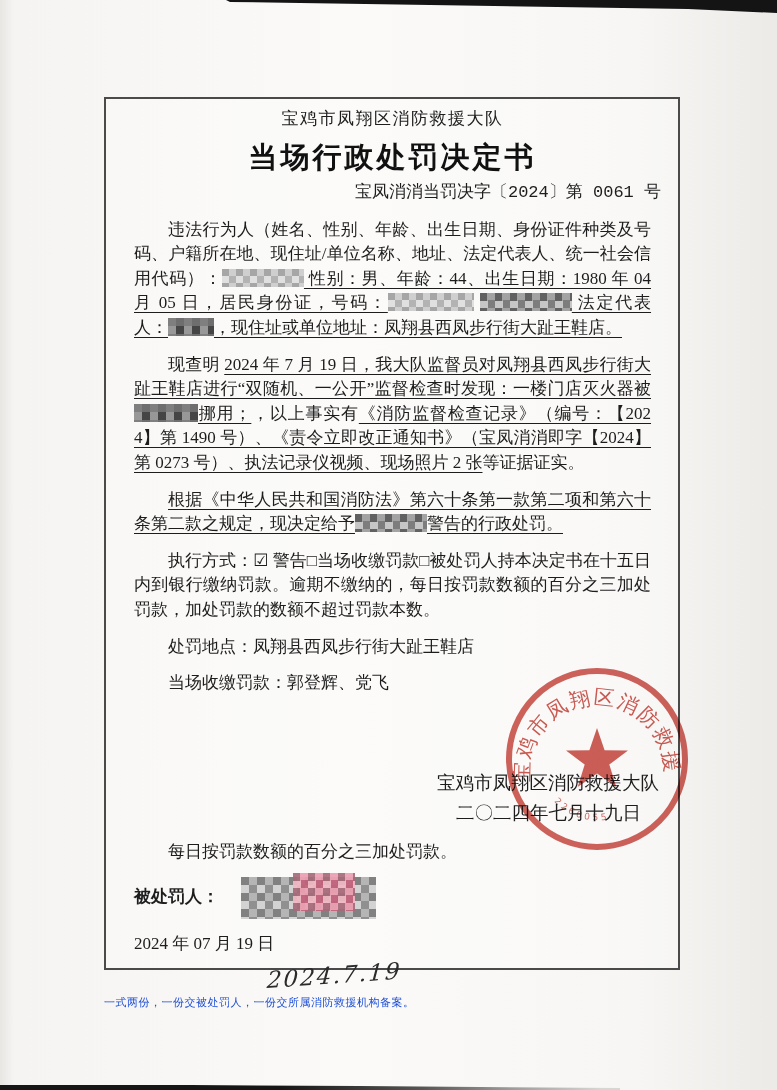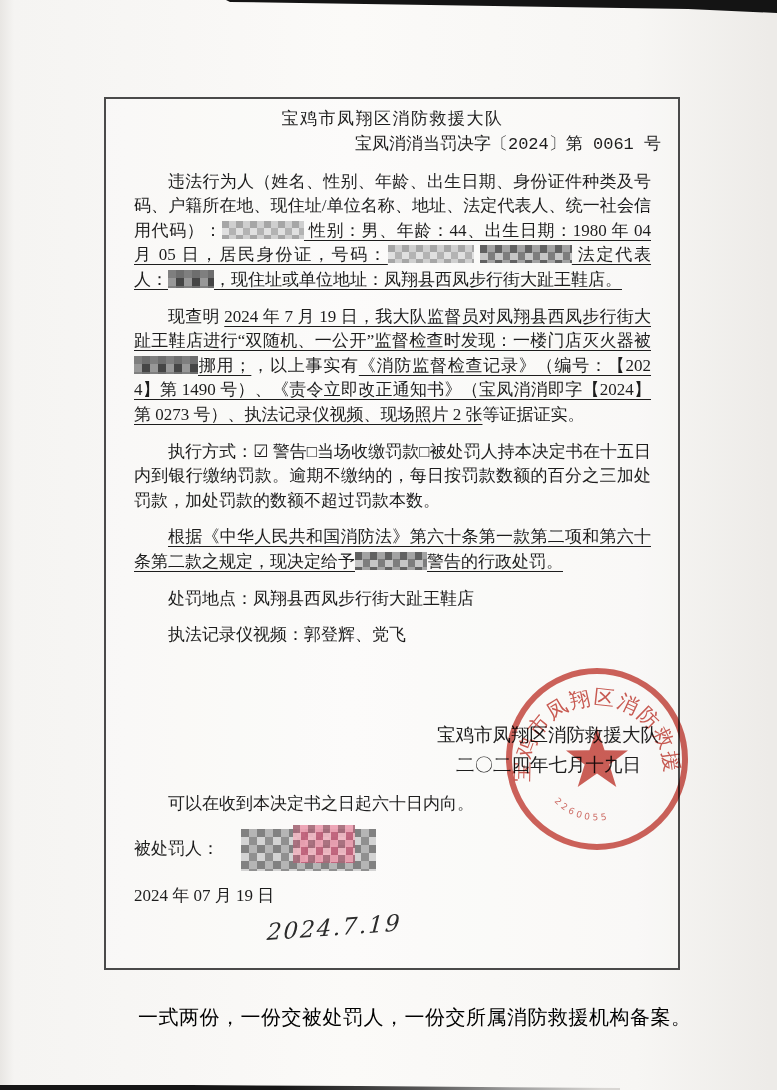--- a/index.html
+++ b/index.html
@@ -47,57 +47,58 @@
   .mz.sig::after{
     content:"";position:absolute;left:52px;top:-4px;width:62px;height:90%;
     background:conic-gradient(#ec9fb1 25%,#c2607a 0 50%,#f1b8c3 0 75%,#a66a79 0) 0 0/15px 15px;
     opacity:.92;
   }
   .loc-line,.officer-line{ margin:0; }
   .sig-block{ margin-top:72px; }
   .sig-org{ text-align:right;font-size:18.5px;line-height:30px;padding-right:4px;margin:0; }
   .sig-date{ text-align:right;font-size:18.5px;line-height:30px;padding-right:22px;margin:0; }
   .notice{ margin-top:10px; }
-  .recipient-line{ margin:2px 0 0;line-height:42px; }
+  .recipient-line{ margin:2px 0 0;line-height:42px;font-weight:bold; }
   .date-line{ margin:-2px 0 0 95px;line-height:25px; }
   .hand-date{
     margin:2px 0 0 145px;font-family:"DejaVu Serif",serif;font-style:italic;
     font-size:23px;letter-spacing:2px;color:#2b2b2b;
     transform:rotate(-4deg) skewX(-8deg);transform-origin:left center;width:130px;
   }
   .stamp{ position:absolute;left:498px;top:660px;width:198px;height:198px;
     mix-blend-mode:multiply;opacity:.88;pointer-events:none; }
   .footer-note{
-    position:absolute;left:138px;top:984px;font-size:20px;letter-spacing:.5px;color:#000000;
+    position:absolute;left:104px;top:984px;font-size:11px;letter-spacing:.5px;color:#1d4ed8;
   }
 </style>
 </head>
 <body>
 
 <div class="artifact-top"></div>
 <div class="artifact-bottom"></div>
 
 <div class="doc">
   <p class="org-header">宝鸡市凤翔区消防救援大队</p>
+  <h1 class="doc-title">当场行政处罚决定书</h1>
   <p class="doc-no">宝凤消消当罚决字〔2024〕第 0061 号</p>
 
   <p class="body-p indent"><span>违法行为人（姓名、性别、年龄、出生日期、身份证件种类及号码、户籍所在地、现住址/单位名称、地址、法定代表人、统一社会信用代码）：</span><span class="mz g1" style="width: 82px;"></span><span class="u"> 性别：男、年龄：44、出生日期：1980 年 04 月 05 日，居民身份证，号码：</span><span class="mz g1" style="width: 86px;"></span><span> </span><span class="mz g2" style="width: 92px;"></span><span class="u"> 法定代表人：</span><span class="mz g3" style="width: 46px;"></span><span class="u">，现住址或单位地址：凤翔县西凤步行街大趾王鞋店。</span></p>
   <p class="body-p indent"><span>现查明 </span><span class="u">2024 年 7 月 19 日，我大队监督员对凤翔县西凤步行街大趾王鞋店进行“双随机、一公开”监督检查时发现：一楼门店灭火器被</span><span class="mz g3" style="width: 64px;"></span><span class="u">挪用；</span><span>，以上事实有</span><span class="u">《消防监督检查记录》（编号：【2024】第 1490 号）、《责令立即改正通知书》（宝凤消消即字【2024】第 0273 号）、执法记录仪视频、现场照片 2 张</span><span>等证据证实。</span></p>
+  <p class="body-p indent"><span class="u">根据《中华人民共和国消防法》第六十条第一款第二项和第六十条第二款之规定，现决定给予</span><span class="mz g2" style="width: 72px;"></span><span class="u">警告的行政处罚。</span></p>
   <p class="body-p indent"><span>执行方式：☑ 警告□当场收缴罚款□被处罚人持本决定书在十五日内到银行缴纳罚款。逾期不缴纳的，每日按罚款数额的百分之三加处罚款，加处罚款的数额不超过罚款本数。</span></p>
-  <p class="body-p indent"><span class="u">根据《中华人民共和国消防法》第六十条第一款第二项和第六十条第二款之规定，现决定给予</span><span class="mz g2" style="width: 72px;"></span><span class="u">警告的行政处罚。</span></p>
   <p class="body-p indent loc-line">处罚地点：凤翔县西凤步行街大趾王鞋店</p>
-  <p class="body-p indent officer-line">执法记录仪视频：郭登辉、党飞</p>
+  <p class="body-p indent officer-line">当场收缴罚款：郭登辉、党飞</p>
 
   <div class="sig-block">
     <p class="sig-org">宝鸡市凤翔区消防救援大队</p>
     <p class="sig-date">二〇二四年七月十九日</p>
   </div>
 
   <div class="notice">
-    <p class="body-p indent">可以在收到本决定书之日起六十日内向。</p>
+    <p class="body-p indent">每日按罚款数额的百分之三加处罚款。</p>
     <p class="body-p recipient-line"><span>被处罚人：</span><span><span class="mz sig" style="width: 135px; height: 42px;"></span></span></p>
     <p class="body-p date-line">2024 年 07 月 19 日</p>
     <p class="hand-date">2024.7.19</p>
   </div>
 </div>
 
 <svg class="stamp" viewBox="0 0 198 198">
   <defs>
     <path id="arcTop" d="M 32 124 A 68 68 0 1 1 166 124" fill="none"></path>
     <path id="arcBottom" d="M 48 130 A 58 58 0 0 0 150 130" fill="none"></path>

